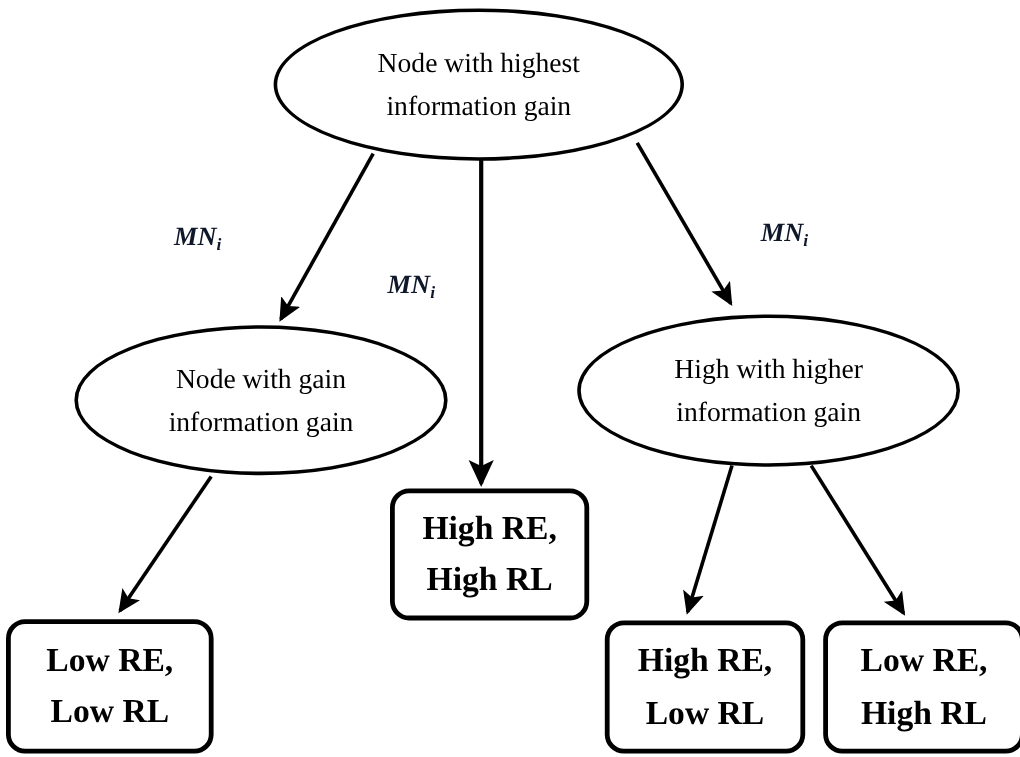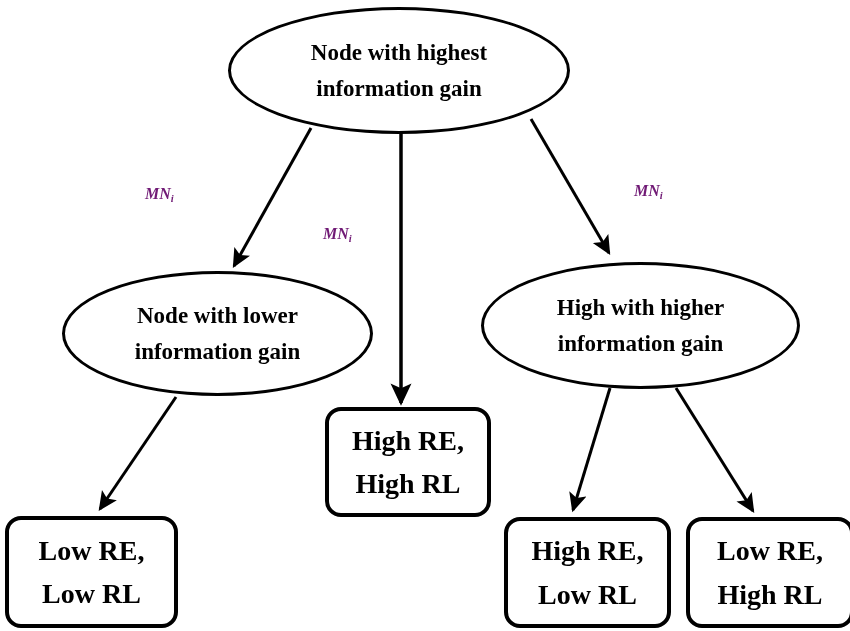--- a/index.html
+++ b/index.html
@@ -43,32 +43,32 @@
     border-radius: 16px;
     border-width: 4px;
   }
   .node .line {
     display: block;
     line-height: 1.55;
     white-space: nowrap;
   }
   .node.ellipse .line {
     font-size: 23px;
-    font-weight: 700;
+    font-weight: 400;
   }
   .node.rounded-box .line {
     font-size: 28px;
     font-weight: 700;
   }
   .edge-label {
     position: absolute;
-    color: #701a75;
+    color: #0f172a;
     font-style: italic;
     font-weight: 700;
-    font-size: 16px;
+    font-size: 22px;
     white-space: nowrap;
     line-height: 1;
   }
   .edge-label sub {
     font-size: 0.66em;
     font-style: italic;
     font-weight: 700;
     vertical-align: baseline;
     position: relative;
     top: 0.28em;
@@ -98,21 +98,21 @@
 
     <line x1="676" y1="388" x2="753" y2="511" stroke="#000000" stroke-width="3" marker-end="url(#arrowhead)"></line>
   </svg>
 
   <div class="node ellipse" style="left:228px; top:7px; width:342px; height:127px;">
     <span class="line">Node with highest</span>
     <span class="line">information gain</span>
   </div>
 
   <div class="node ellipse" style="left:62px; top:271px; width:311px; height:125px;">
-    <span class="line">Node with lower</span>
+    <span class="line">Node with gain</span>
     <span class="line">information gain</span>
   </div>
 
   <div class="node ellipse" style="left:481px; top:262px; width:319px; height:127px;">
     <span class="line">High with higher</span>
     <span class="line">information gain</span>
   </div>
 
   <div class="node rounded-box" style="left:325px; top:407px; width:166px; height:110px;">
     <span class="line">High RE,</span>

